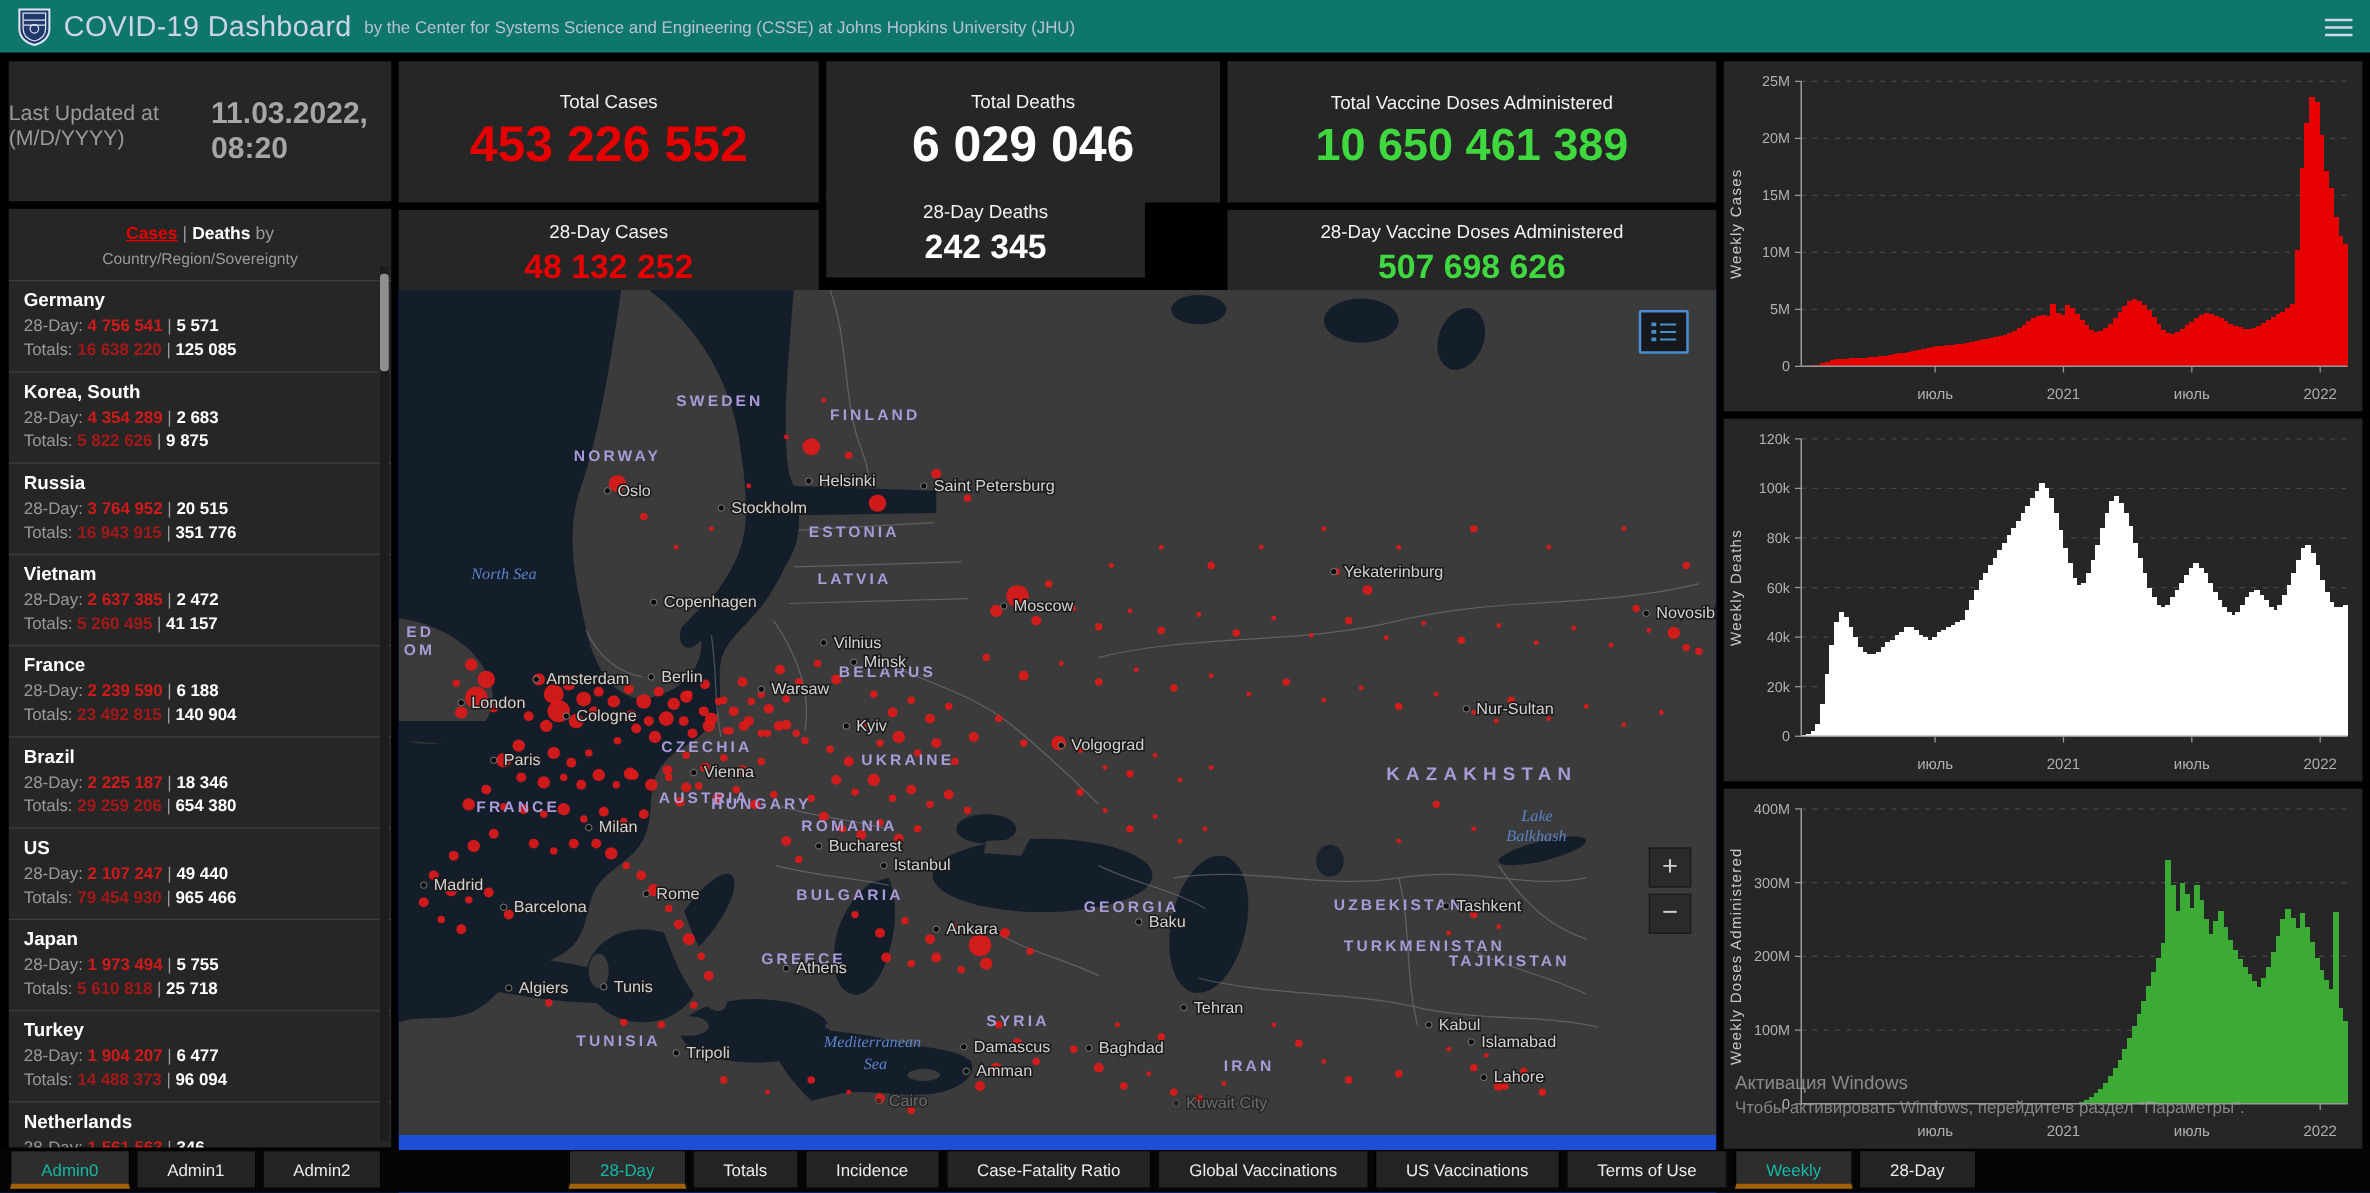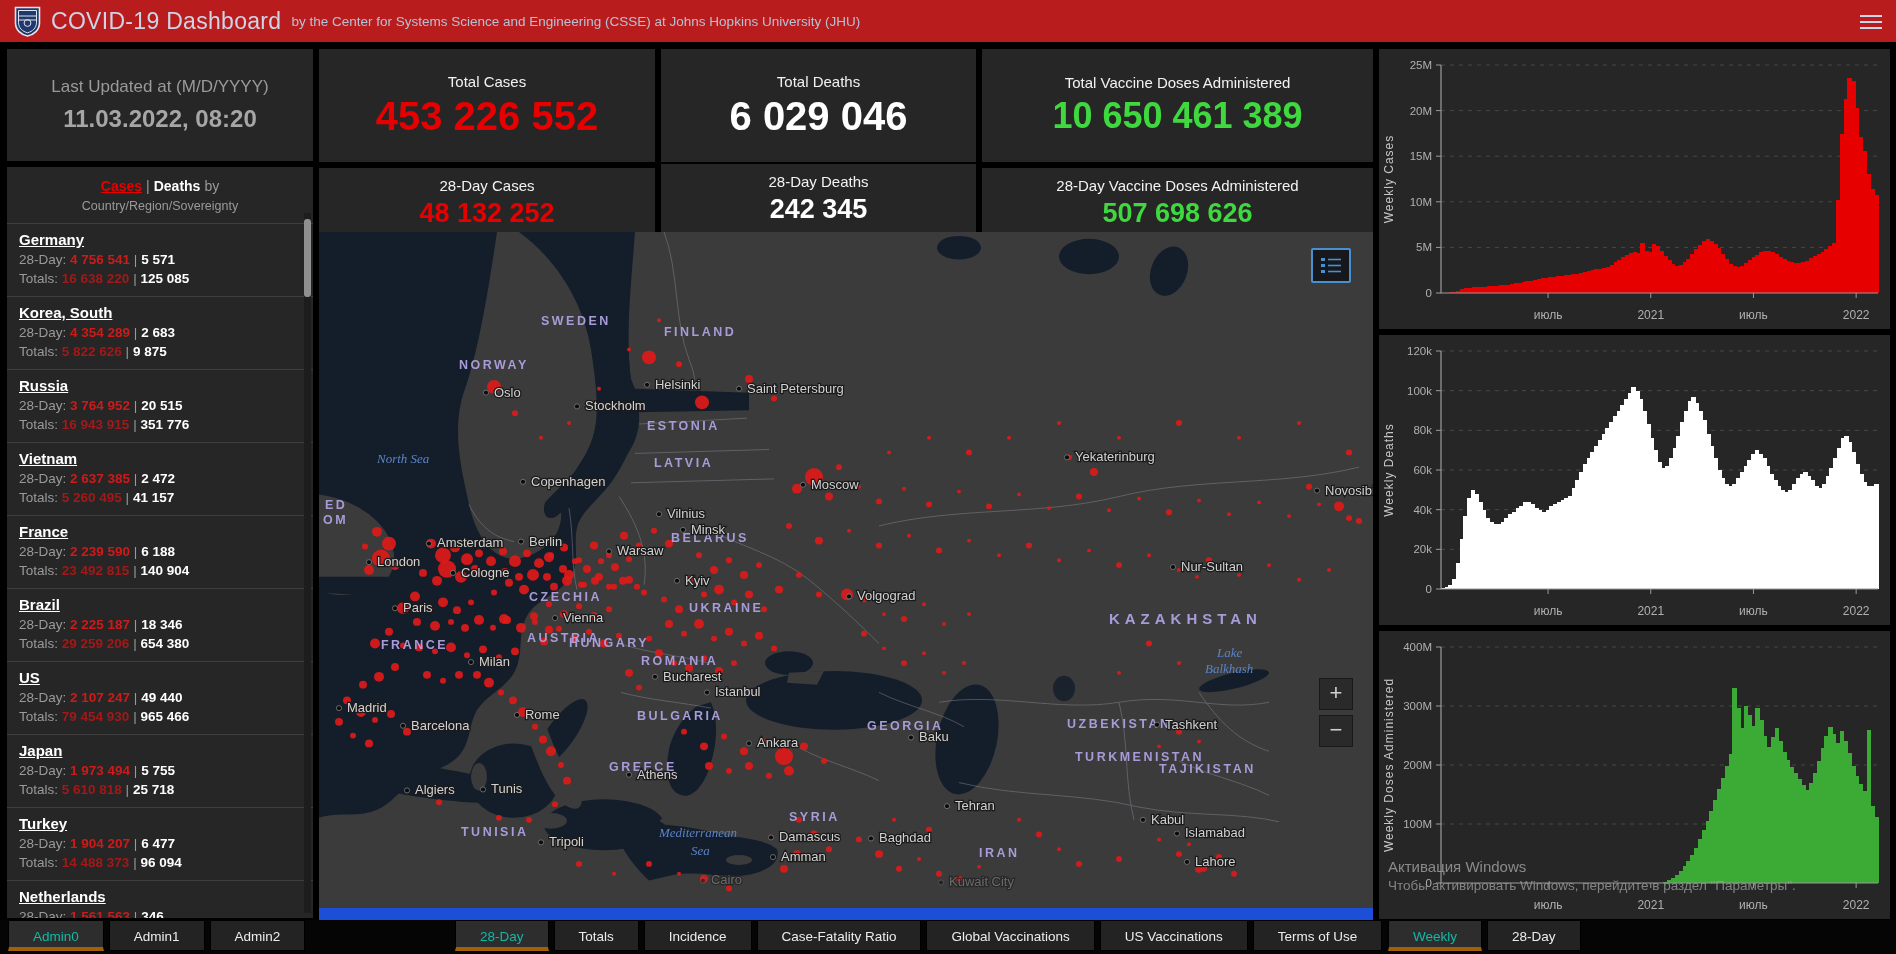--- a/index.html
+++ b/index.html
@@ -2,41 +2,41 @@
 <html><head>
 <meta charset="utf-8">
 <style>
   html,body{margin:0;padding:0;background:#000;}
   body{width:1896px;height:954px;position:relative;overflow:hidden;
        font-family:"Liberation Sans",sans-serif;-webkit-font-smoothing:antialiased;}
   .abs{position:absolute;}
   .panel{position:absolute;background:#262626;}
 
   
-  #hdr{left:0;top:0;width:1896px;height:42px;background:#b91c1c;display:flex;align-items:center;}
+  #hdr{left:0;top:0;width:1896px;height:42px;background:#0f766e;display:flex;align-items:center;}
   #hdr .logo{margin:0 10px 0 14px;}
   #hdr h1{font-size:23px;font-weight:500;color:#ccd4e6;margin:0 10px 0 0;letter-spacing:.3px;}
   #hdr .sub{font-size:13.5px;color:#b7c1d6;}
   #burger{position:absolute;right:14px;top:11px;width:22px;cursor:pointer;}
   #burger div{height:2px;background:#cfd8ea;margin:4px 0;}
 
   
-  #lastupd{left:7px;top:49px;width:306px;height:112px;display:flex;flex-direction:column;justify-content:center;align-items:center;}
+  #lastupd{left:7px;top:49px;width:306px;height:112px;display:flex;flex-direction:row;justify-content:center;align-items:center;}
   #lastupd .l1{font-size:17px;color:#9a9a9a;margin-bottom:8px;}
   #lastupd .l2{font-size:24px;font-weight:bold;color:#a6a6a6;}
 
   #cpanel{left:7px;top:167px;width:306px;height:751px;overflow:hidden;}
   #cpanel .chead{padding:10px 6px 8px;text-align:center;line-height:18px;}
   #cpanel .chead .cw{color:#e60000;font-weight:bold;font-size:14px;text-decoration:underline;cursor:pointer;}
   #cpanel .chead .sep{color:#9a9a9a;font-size:14px;margin:0 4px;}
   #cpanel .chead .dw{color:#fff;font-weight:bold;font-size:14px;}
   #cpanel .chead .byw{color:#9a9a9a;font-size:14px;margin-left:4px;margin-top:12px;}
   #cpanel .chead .sub{color:#9a9a9a;font-size:12.5px;display:block;margin-top:2px;}
   .crow{padding:7px 12px 8px;border-top:1px solid #3e3e3e;}
-  .crow .nm{font-size:15px;font-weight:bold;color:#fff;margin-bottom:2px;text-decoration:underline;}
+  .crow .nm{font-size:15px;font-weight:bold;color:#fff;margin-bottom:2px;}
   .crow .ln{font-size:13.5px;line-height:19px;color:#9a9a9a;}
   .crow .rc{color:#cf1a1a;font-weight:bold;}
   .crow .rt{color:#a31818;font-weight:bold;}
   .crow .wd{color:#fff;font-weight:bold;}
   #cscroll{position:absolute;right:2px;top:52px;width:7px;height:78px;background:#8f8f8f;border-radius:3px;}
   #cscrolltrack{position:absolute;right:2px;top:46px;width:7px;height:700px;background:#1d1d1d;}
 
   
   .stat{display:flex;flex-direction:column;align-items:center;justify-content:center;}
   .stat .lb{color:#f2f2f2;font-size:15px;margin-bottom:4px;}
@@ -181,21 +181,21 @@
   <div class="v white big1">6 029 046</div>
 </section>
 <section class="panel stat" style="left:982px;top:49px;width:391px;height:113px;">
   <div class="lb">Total Vaccine Doses Administered</div>
   <div class="v green big2">10 650 461 389</div>
 </section>
 <section class="panel stat" style="left:319px;top:168px;width:336px;height:70px;">
   <div class="lb">28-Day Cases</div>
   <div class="v red mid">48 132 252</div>
 </section>
-<section class="panel stat" style="left:661px;top:164px;width:315px;height:70px;">
+<section class="panel stat" style="left:661px;top:152px;width:255px;height:70px;">
   <div class="lb">28-Day Deaths</div>
   <div class="v white mid">242 345</div>
 </section>
 <section class="panel stat" style="left:982px;top:168px;width:391px;height:70px;">
   <div class="lb">28-Day Vaccine Doses Administered</div>
   <div class="v green mid">507 698 626</div>
 </section>
 
 <section class="panel" id="map">
   <svg id="mapsvg" width="1054" height="676" viewBox="0 0 1054 690" preserveAspectRatio="none">

